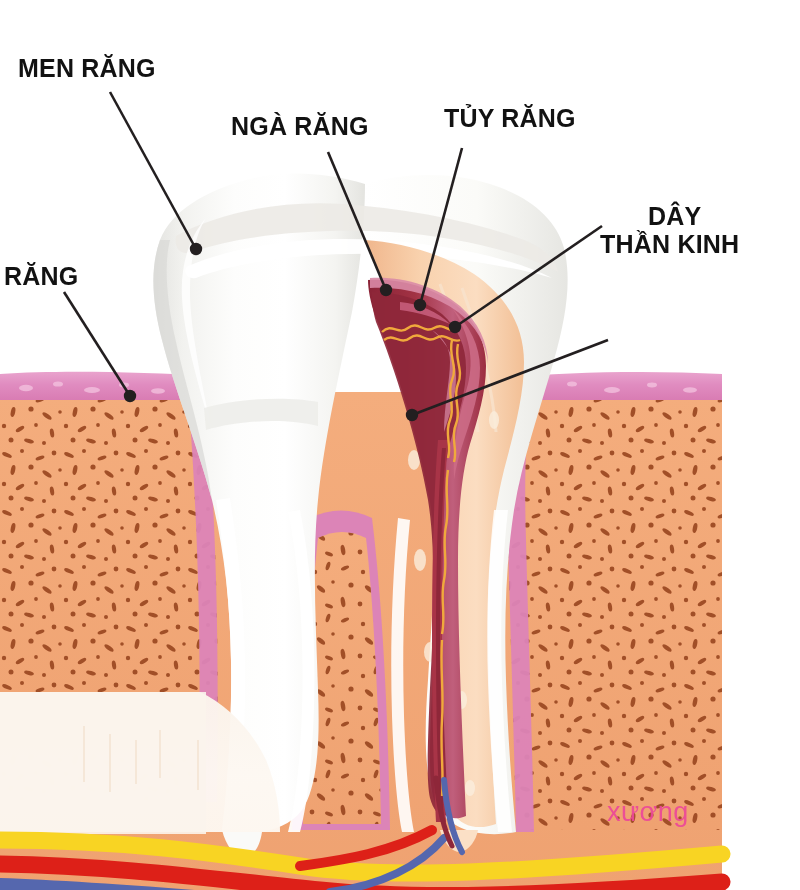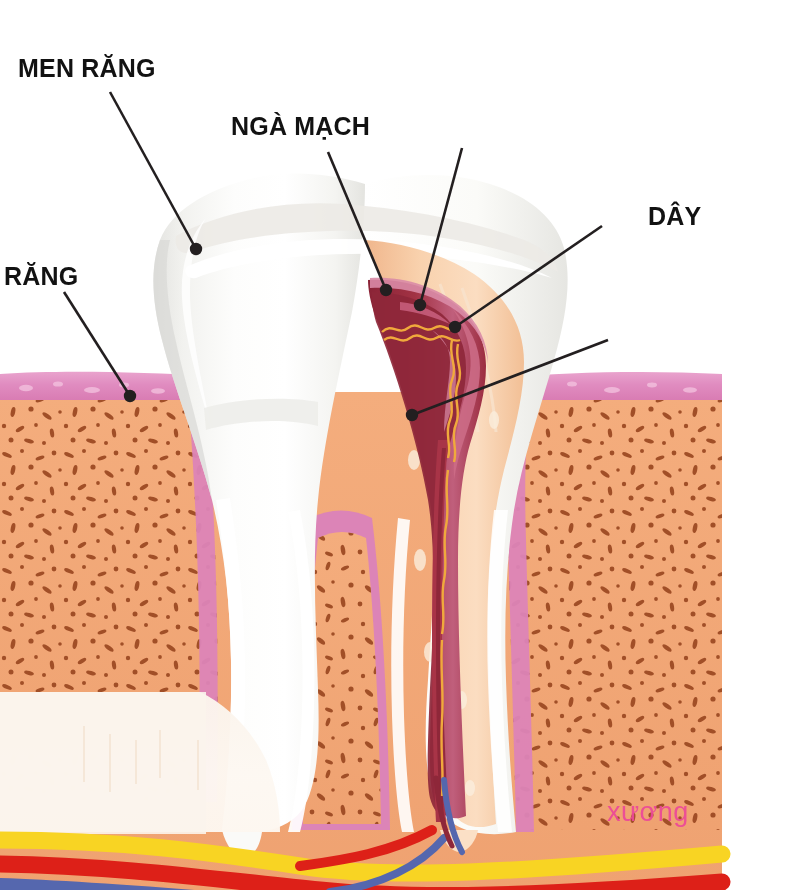--- a/index.html
+++ b/index.html
@@ -398,24 +398,26 @@
       <circle cx="386" cy="250" r="6.2"></circle>
       <circle cx="420" cy="265" r="6.2"></circle>
       <circle cx="455" cy="287" r="6.2"></circle>
       <circle cx="412" cy="375" r="6.2"></circle>
       <circle cx="130" cy="356" r="6.2"></circle>
     </g>
   </svg>
 
   <div class="label lbl-men">MEN RĂNG</div>
 
-  <div class="label lbl-nga">NGÀ MẠCH</div>
-
+  <div class="label lbl-nga">NGÀ RĂNG</div>
+
+  <div class="label lbl-tuy">TỦY RĂNG</div>
 
   <div class="label lbl-day two-line">DÂY</div>
 
+  <div class="label lbl-than two-line">THẦN KINH</div>
 
 
   <div class="label lbl-nuou">RĂNG</div>
 
   <div class="watermark">xương</div>
 
 </div>
 
 </body></html>

